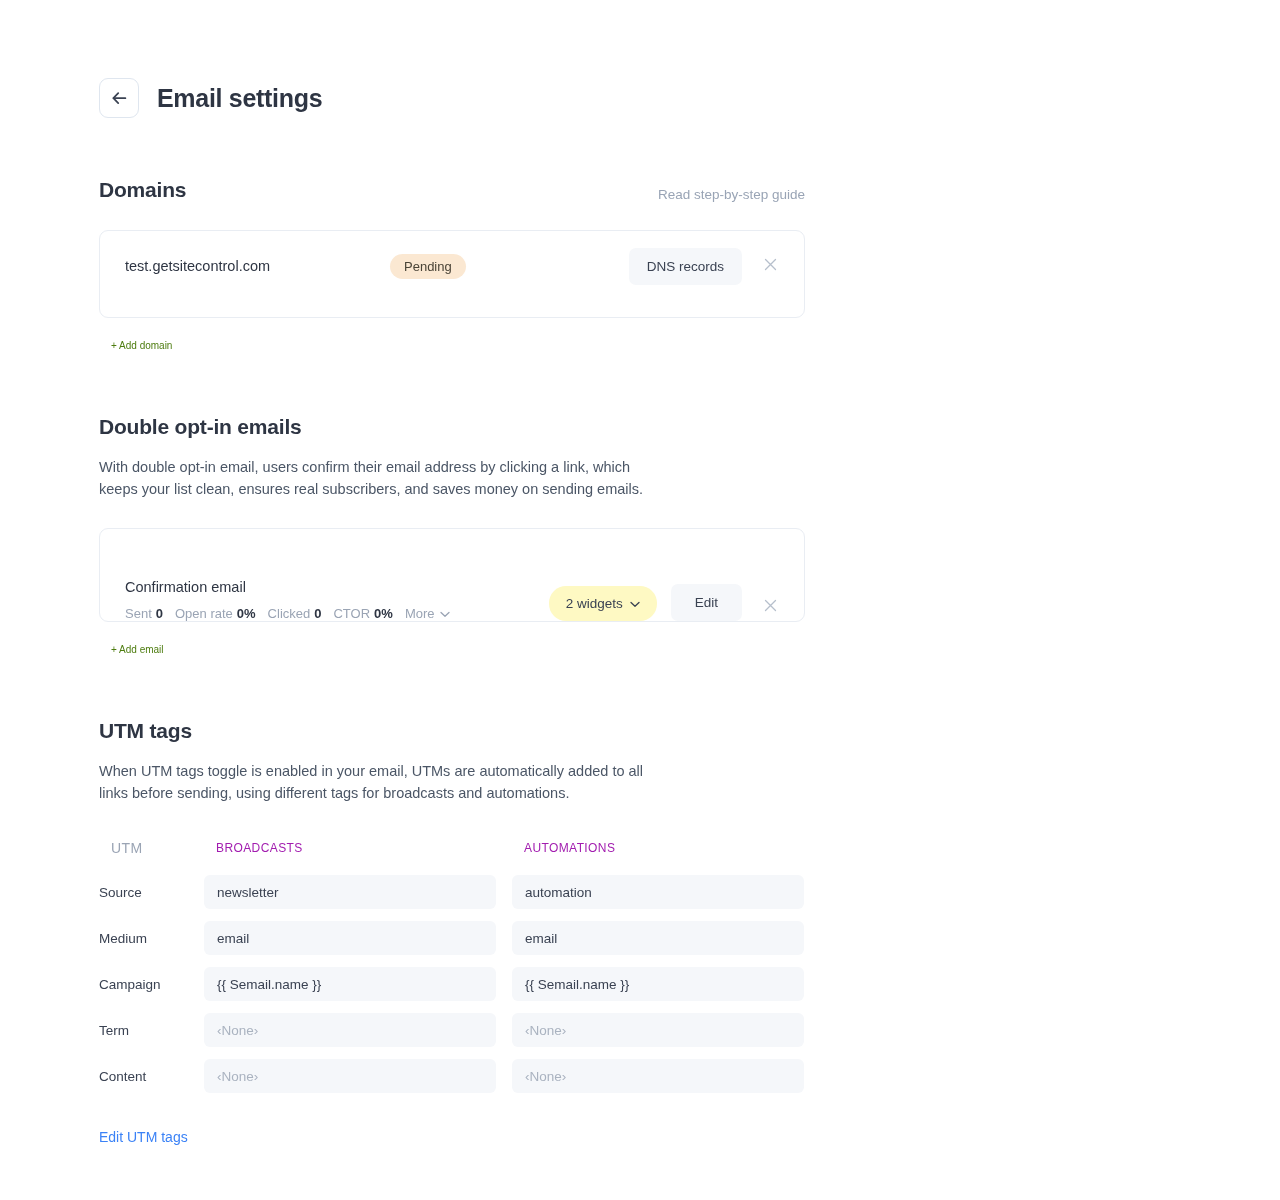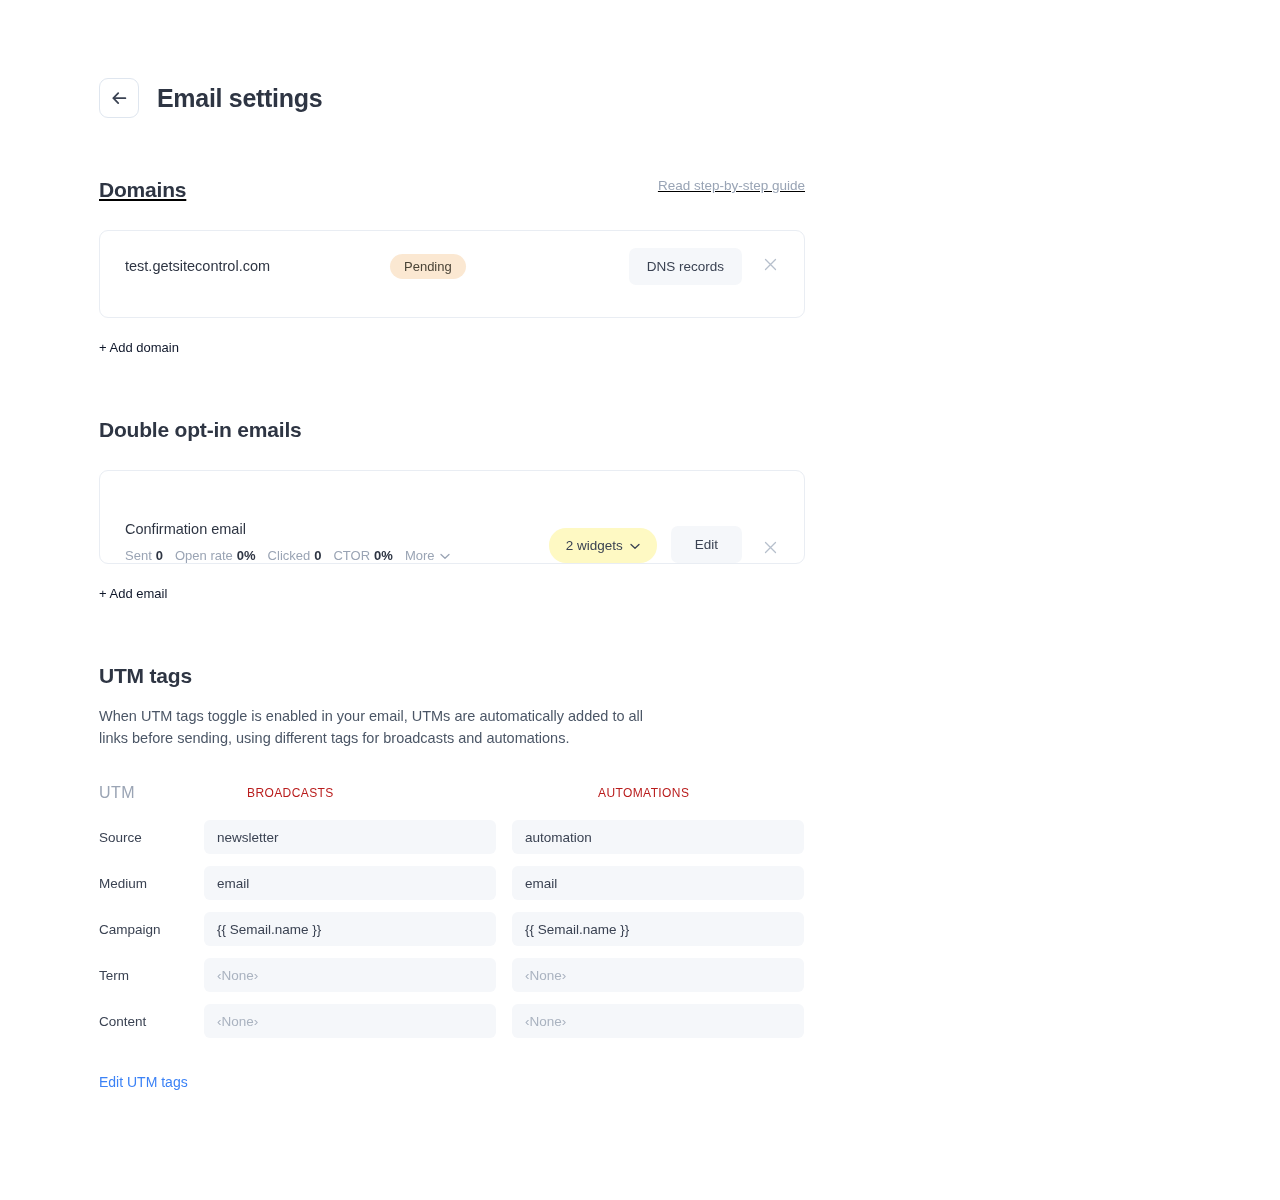--- a/index.html
+++ b/index.html
@@ -46,23 +46,22 @@
     font-size: 25px;
     font-weight: 700;
     color: #2e3543;
     letter-spacing: -0.3px;
   }
 
   
   .section { position: relative; }
   .sec-head-row {
     display: flex;
-    align-items: flex-start;
+    align-items: flex-end;
     justify-content: space-between;
-    text-decoration: underline;
   }
   .sec-title {
     font-size: 21px;
     font-weight: 700;
     color: #2e3543;
     letter-spacing: -0.2px;
   }
   .guide-link {
     font-size: 13.5px;
     color: #99a4b5;
@@ -157,61 +156,62 @@
     display: inline-flex;
     align-items: center;
     gap: 7px;
     cursor: pointer;
   }
 
   
   .add-link {
     display: inline-block;
     margin-top: 22px;
-    font-size: 13px;
-    color: #0f172a;
+    font-size: 10px;
+    color: #4d7c0f;
     text-decoration: none;
     cursor: pointer;
+    margin-left: 12px;
   }
 
   
   .utm-table { margin-top: 30px; }
   .utm-row {
     display: flex;
     align-items: center;
     height: 40px;
     margin-bottom: 6px;
   }
   .utm-row.head { height: 28px; margin-bottom: 10px; }
   .utm-label {
     width: 105px;
     flex: 0 0 105px;
     font-size: 13.5px;
     color: #3a4252;
   }
   .utm-head-label {
     width: 105px;
     flex: 0 0 105px;
-    font-size: 16px;
+    font-size: 14px;
     color: #9aa4b4;
     letter-spacing: 0.4px;
+    margin-left: 12px;
   }
   .utm-col {
     width: 292px;
     flex: 0 0 292px;
   }
   .utm-gap { width: 16px; flex: 0 0 16px; }
   .utm-head-col {
     width: 292px;
     flex: 0 0 292px;
     font-size: 12px;
-    color: #b91c1c;
+    color: #a21caf;
     letter-spacing: 0.4px;
     padding-left: 0px;
-    margin-left: 43px;
   }
   .utm-field {
     width: 292px;
     height: 34px;
     background: #f5f7fa;
     border: none;
     border-radius: 6px;
     display: flex;
     align-items: center;
     padding: 0 13px;
@@ -268,20 +268,21 @@
             </svg>
           </span>
         </div>
       </div>
 
       <a class="add-link">+ Add domain</a>
     </div>
 
     <div class="section sec-gap-2">
       <div class="sec-title">Double opt-in emails</div>
+      <div class="sec-desc">With double opt-in email, users confirm their email address by clicking a link, which keeps your list clean, ensures real subscribers, and saves money on sending emails.</div>
 
       <div class="card card-email">
         <div class="email-info">
           <div class="email-title">Confirmation email</div>
           <div class="stats">
             <div class="stat">
               <span>Sent</span><b>0</b>
             </div>
             <div class="stat">
               <span>Open rate</span><b>0%</b>

